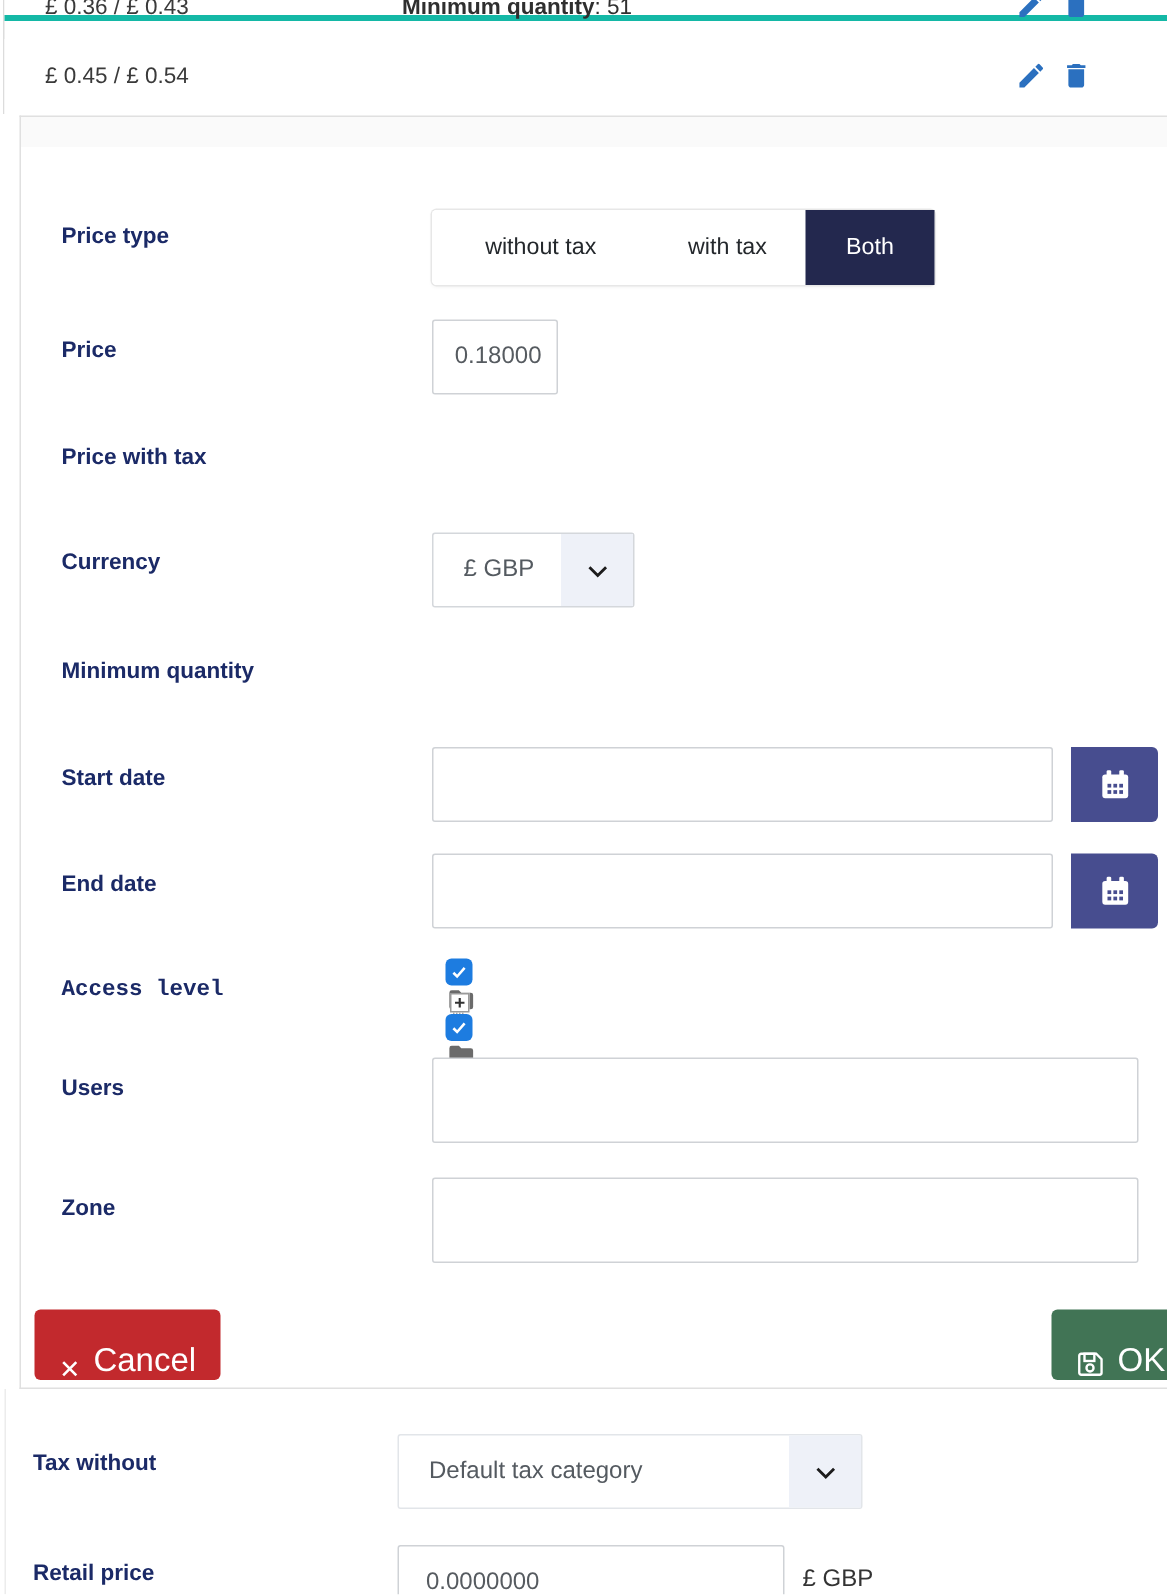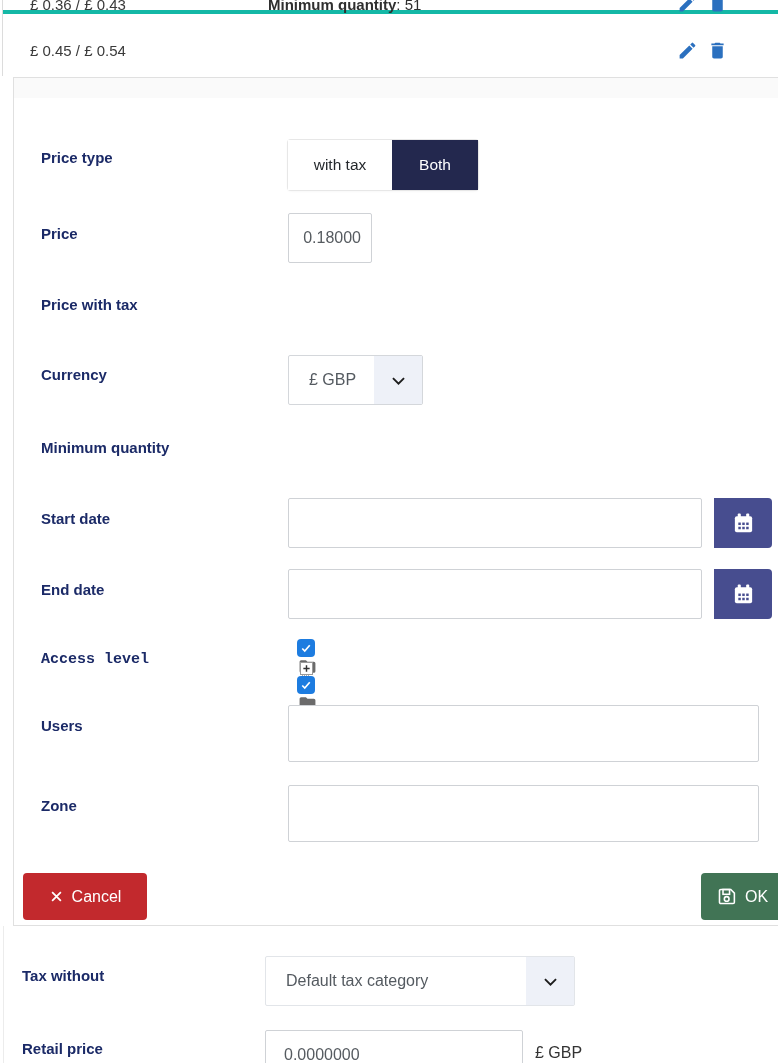--- a/index.html
+++ b/index.html
@@ -77,22 +77,22 @@
   .cb svg{width:12px;height:12px;stroke:#fff;stroke-width:3.4;fill:none;}
   .folder{width:19px;height:19px;display:inline-flex;margin-left:3px;flex:none;}
   .folder svg{width:100%;height:100%;fill:#6b6b6b;}
   .tree-label{margin-left:3px;}
   .expander{width:13px;height:13px;border:1px solid #9a9a9a;background:#fff;display:inline-flex;
             align-items:center;justify-content:center;cursor:pointer;flex:none;margin-left:2px;}
   .expander svg{width:9px;height:9px;stroke:#333;stroke-width:1.6;fill:none;}
   .dotline{width:7px;height:1px;border-top:1px dotted #aaa;flex:none;}
 
   .btn{position:absolute;top:795px;height:47px;border:none;border-radius:4px;display:flex;
-       align-items:center;justify-content:center;gap:8px;color:#fff;font-family:inherit;
-       font-size:16px;cursor:pointer;}
+       align-items:flex-end;justify-content:center;gap:8px;color:#fff;font-family:inherit;
+       font-size:22px;cursor:pointer;}
   .btn-cancel{left:9px;width:124px;background:var(--cancel-red);}
   .btn-ok{left:687px;width:110px;background:var(--ok-green);justify-content:flex-start;padding-left:15px;}
   .btn svg{flex:none;}
 
   
   .blabel{position:absolute;left:22px;font-size:15px;font-weight:bold;color:var(--label-navy);}
   .l-taxcat{top:967px;} .l-retail{top:1040px;}
   .sel-taxcat{left:265px;top:956px;width:310px;height:50px;border-color:#e2e5e9;}
   .in-retail{left:265px;top:1030px;width:258px;height:50px;padding-left:18px;}
   .retail-cur{position:absolute;left:535px;top:1044px;font-size:16px;color:#333;}
@@ -136,20 +136,21 @@
           </svg>
         </span>
     </span>
   </div>
 
   <div class="panel">
     <div class="panel-strip"></div>
 
     <div class="flabel l-pricetype">Price type</div>
     <div class="seg-group">
+      <button class="seg-btn seg-without">without tax</button>
       <button class="seg-btn seg-with">with tax</button>
       <button class="seg-btn seg-both">Both</button>
     </div>
 
     <div class="flabel l-price">Price</div>
     <input class="tin in-price" value="0.18000" style="">
 
     <div class="flabel l-pwt">Price with tax</div>
 
     <div class="flabel l-currency">Currency</div>

